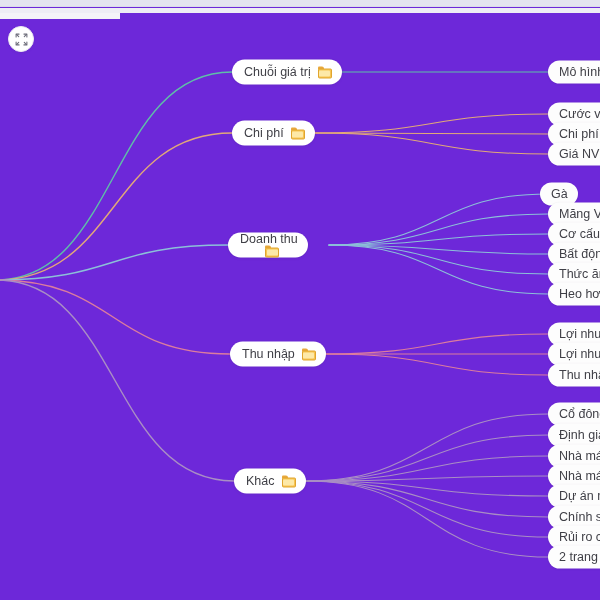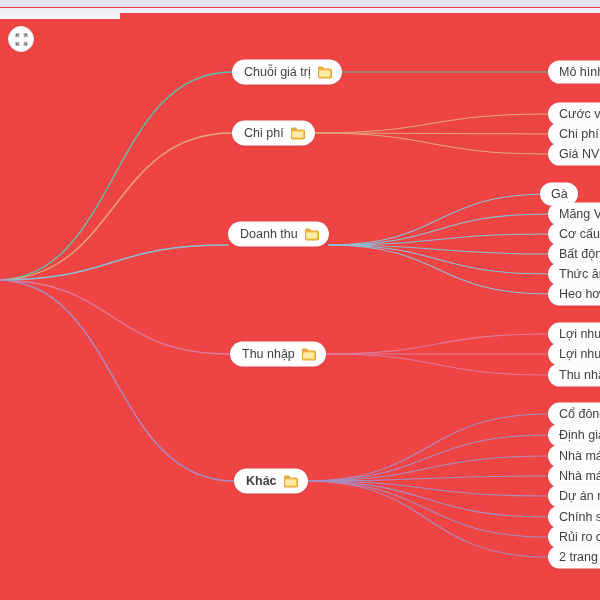--- a/index.html
+++ b/index.html
@@ -7,21 +7,21 @@
   html, body {
     margin: 0; padding: 0;
     width: 600px; height: 600px;
     overflow: hidden;
     font-family: "Liberation Sans", "DejaVu Sans", sans-serif;
     background: #fbfbfd;
   }
   #app {
     position: relative;
     width: 600px; height: 600px;
-    background: #ef4444;
+    background: #6d28d9;
     overflow: hidden;
   }
   
   #top-strip {
     position: absolute; left: 0; top: 0;
     width: 600px; height: 7px;
     background: #e4e3ef;
     border-bottom: 1px solid #dcdbe9;
   }
   #top-strip-2 {
@@ -186,21 +186,21 @@
       </div>
       <div class="node leaf" style="left: 548px; top: 114px;">
         <span class="label">Cước vận</span>
       </div>
       <div class="node leaf" style="left: 548px; top: 134px;">
         <span class="label">Chi phí s</span>
       </div>
       <div class="node leaf" style="left: 548px; top: 154px;">
         <span class="label">Giá NVL</span>
       </div>
-      <div class="node branch" style="left: 228px; top: 234px;">
+      <div class="node branch" style="left: 228px; top: 245px; flex-direction: column;">
         <span class="label">Doanh thu</span>
         <span class="folder-icon">
           <span class="tab"></span>
           <span class="body"></span>
           <span class="inner"></span>
         </span>
       </div>
       <div class="node leaf" style="left: 540px; top: 194px;">
         <span class="label">Gà</span>
       </div>
@@ -229,21 +229,21 @@
       </div>
       <div class="node leaf" style="left: 548px; top: 334px;">
         <span class="label">Lợi nhuận</span>
       </div>
       <div class="node leaf" style="left: 548px; top: 354px;">
         <span class="label">Lợi nhuận</span>
       </div>
       <div class="node leaf" style="left: 548px; top: 375px;">
         <span class="label">Thu nhập</span>
       </div>
-      <div class="node branch" style="left: 234px; top: 481px; font-weight: bold;">
+      <div class="node branch" style="left: 234px; top: 481px;">
         <span class="label">Khác</span>
         <span class="folder-icon">
           <span class="tab"></span>
           <span class="body"></span>
           <span class="inner"></span>
         </span>
       </div>
       <div class="node leaf" style="left: 548px; top: 414px;">
         <span class="label">Cổ đông</span>
       </div>

